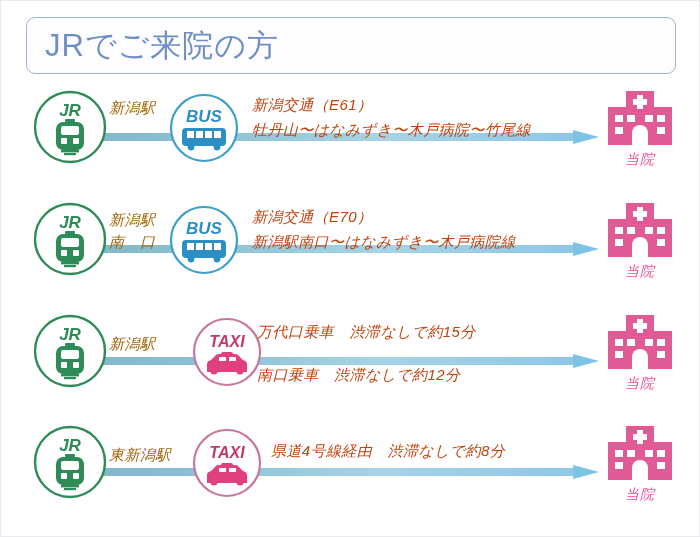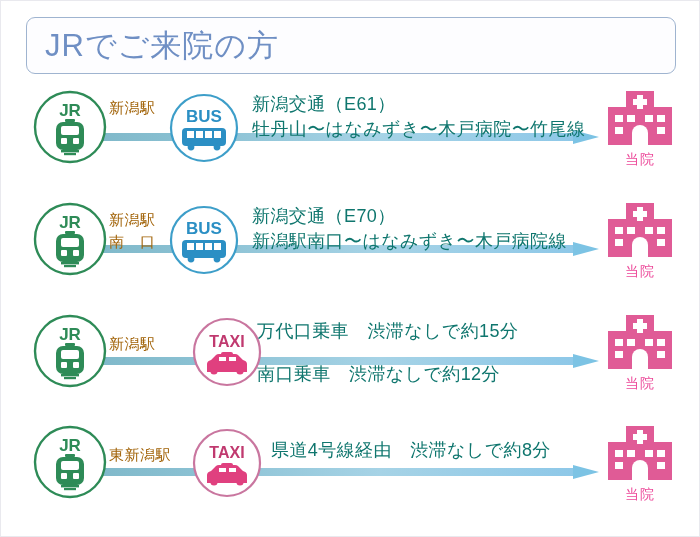--- a/index.html
+++ b/index.html
@@ -43,20 +43,21 @@
     font-weight: 500;
     white-space: nowrap;
   }
 
   
   .row {
     position: absolute;
     left: 0;
     width: 588px;
     height: 108px;
+    font-style: italic;
   }
   .row-1 { top: 82px; }
   .row-2 { top: 194px; }
   .row-3 { top: 306px; }
   .row-4 { top: 417px; }
 
   
   .arrow-wrap {
     position: absolute;
     left: 88px;
@@ -114,23 +115,23 @@
     width: 72px;
     height: 72px;
   }
   .mode-icon.taxi { left: 190px; text-align: right; }
 
   
   .desc {
     position: absolute;
     left: 251px;
     top: 9px;
-    font-size: 18px;
+    font-size: 15px;
     line-height: 25px;
-    color: #0f766e;
+    color: #c2410c;
     letter-spacing: 0.4px;
     white-space: nowrap;
   }
   .desc.taxi-split { left: 256px; top: 12px; }
   .desc.taxi-split .l1 { display: block; }
   .desc.taxi-split .l2 { display: block; margin-top: 18px; }
   .desc.single { top: 20px; left: 270px; }
 
   
   .hospital {

